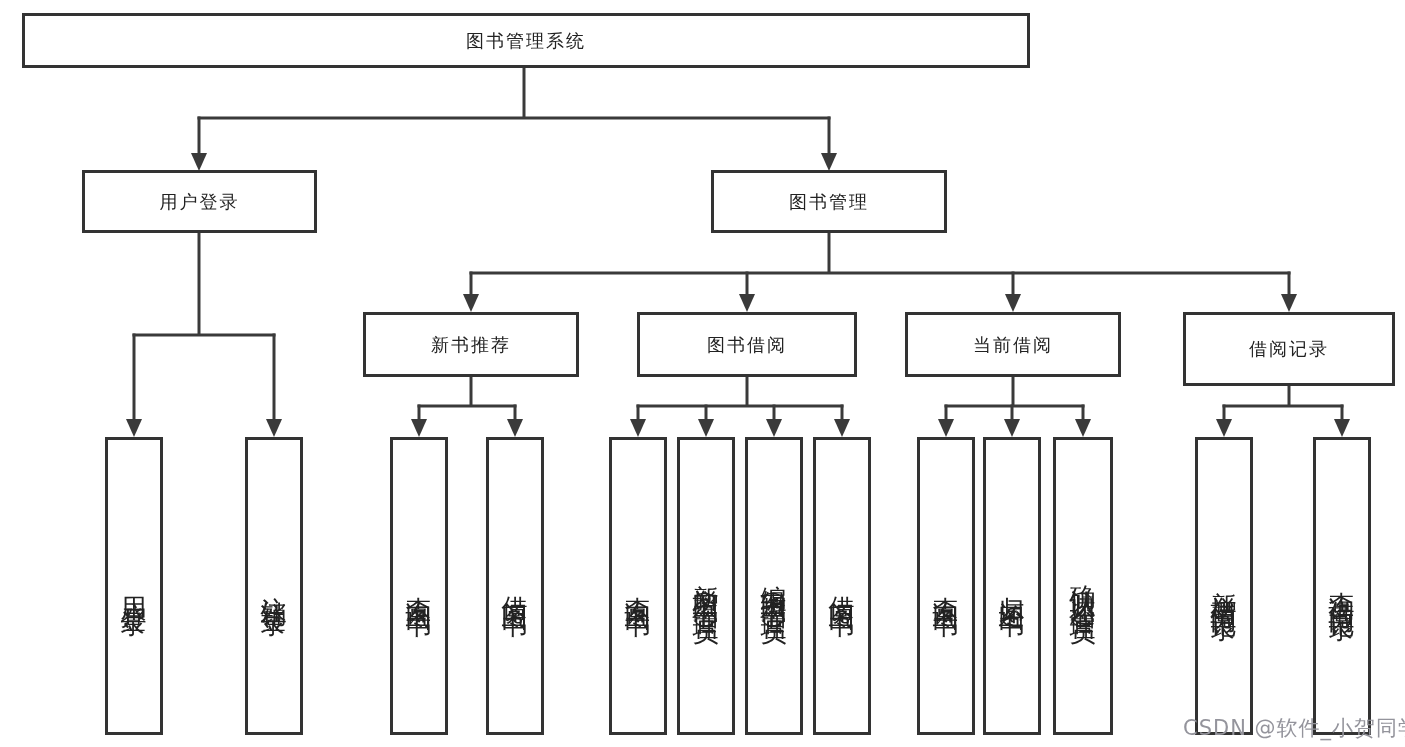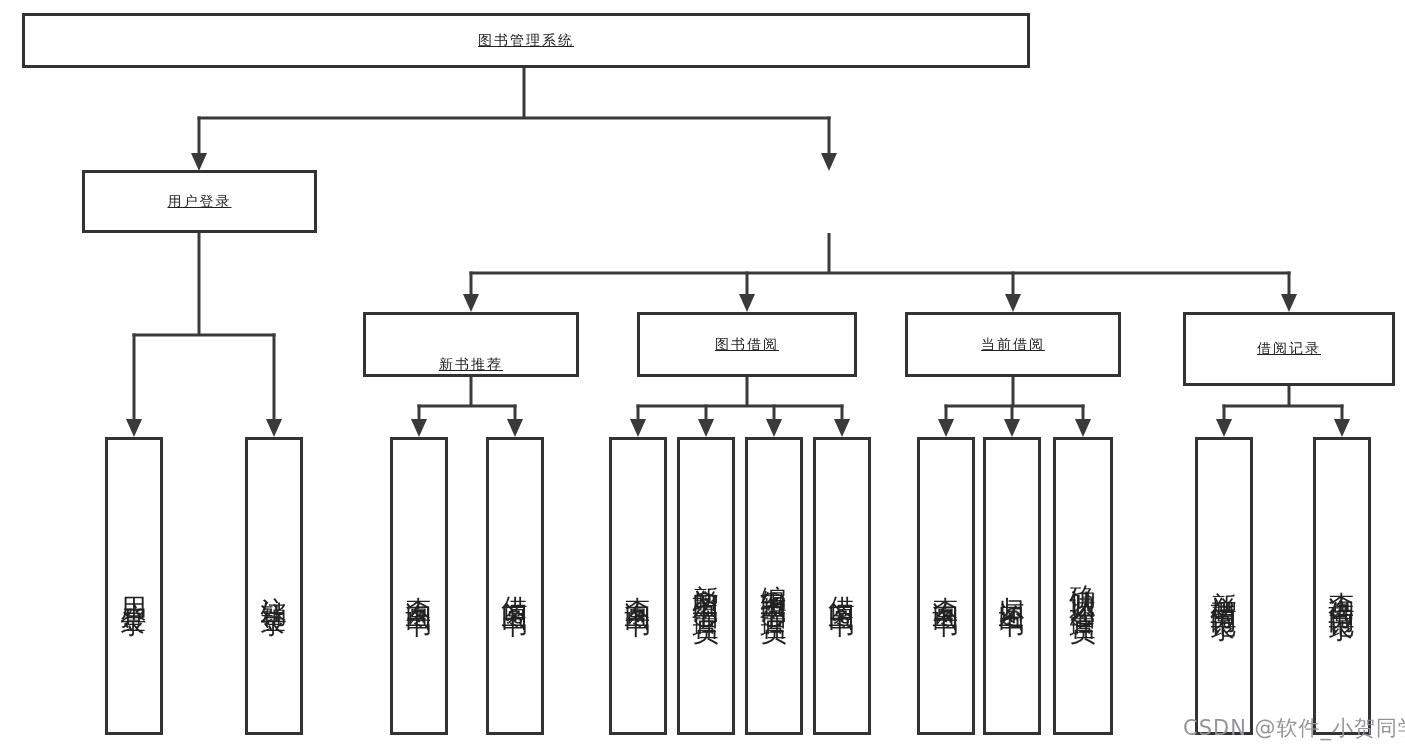--- a/index.html
+++ b/index.html
@@ -29,25 +29,24 @@
   .connectors polygon{fill:var(--line);}
   .hbox{
     position:absolute;
     border:3px solid var(--box-border);
     background:#ffffff;
     display:flex;
     align-items:center;
     justify-content:center;
   }
   .hbox span{
-    font-size:14px;
+    font-size:18px;
     letter-spacing:2px;
     color:var(--text);
     white-space:nowrap;
-    text-decoration:underline;
   }
   .vbox{
     position:absolute;
     top:437px;
     height:298px;
     width:58px;
     border:3px solid var(--box-border);
     background:#ffffff;
     display:flex;
     align-items:center;
@@ -154,22 +153,25 @@
     </g>
   </svg>
 
   <div class="hbox" style="left:22px;top:13px;width:1008px;height:55px;">
     <span>图书管理系统</span>
   </div>
 
   <div class="hbox" style="left:82px;top:170px;width:235px;height:63px;">
     <span>用户登录</span>
   </div>
-
-  <div class="hbox" style="left:363px;top:312px;width:216px;height:65px;align-items:flex-end;">
+  <div class="hbox" style="left:711px;top:170px;width:236px;height:63px;">
+    <span>图书管理</span>
+  </div>
+
+  <div class="hbox" style="left:363px;top:312px;width:216px;height:65px;">
     <span>新书推荐</span>
   </div>
   <div class="hbox" style="left:637px;top:312px;width:220px;height:65px;">
     <span>图书借阅</span>
   </div>
   <div class="hbox" style="left:905px;top:312px;width:216px;height:65px;">
     <span>当前借阅</span>
   </div>
   <div class="hbox" style="left:1183px;top:312px;width:212px;height:74px;">
     <span>借阅记录</span>

